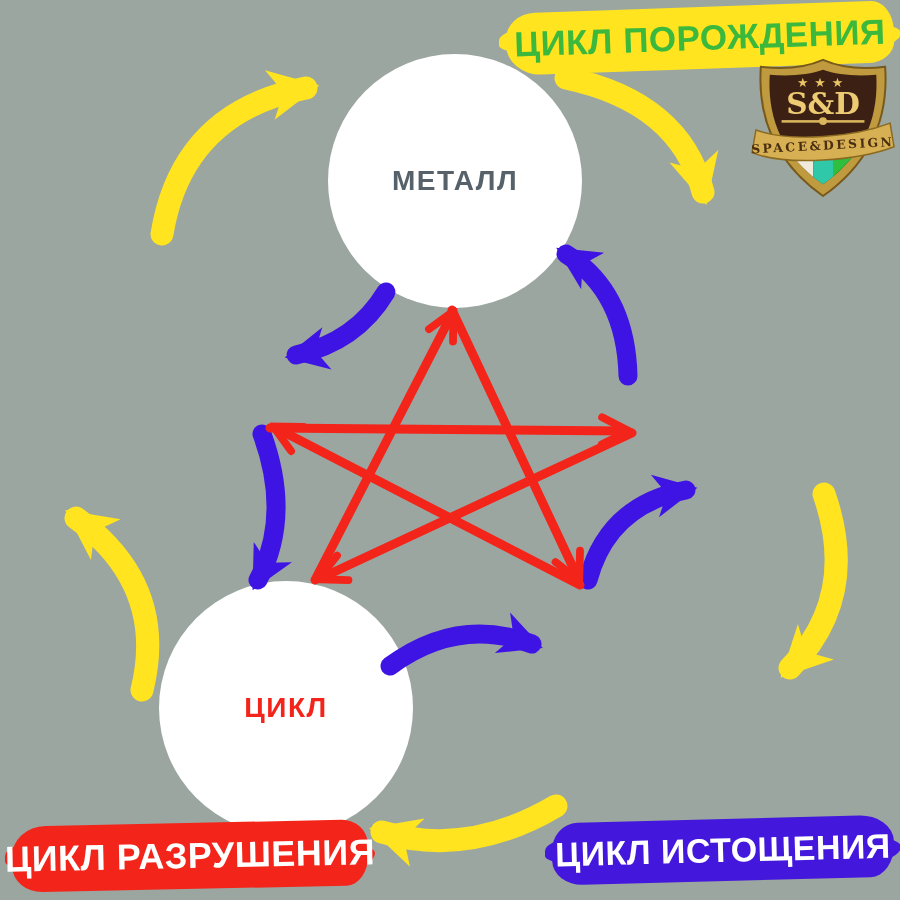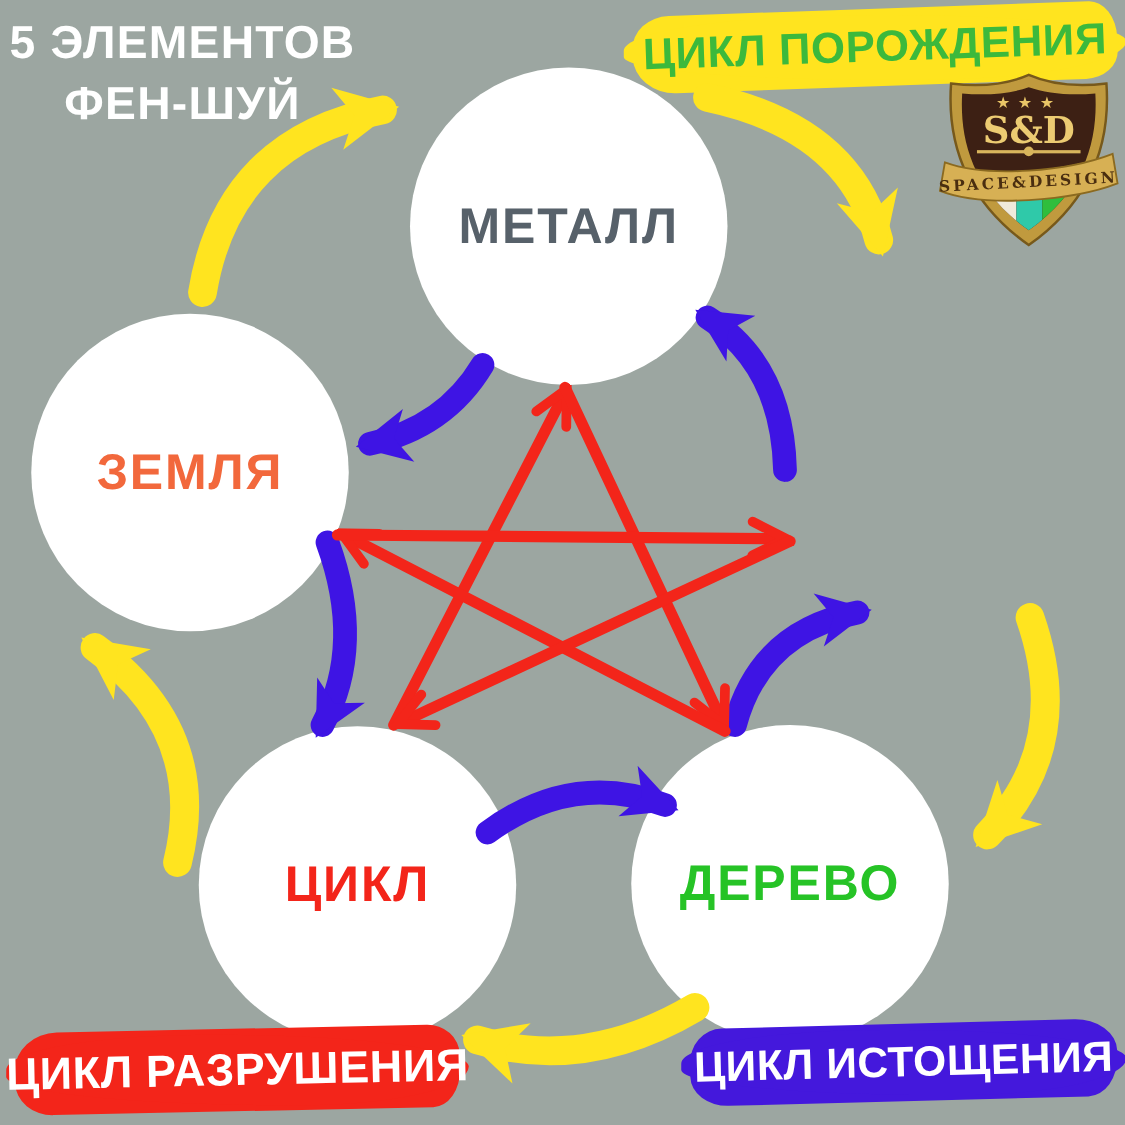--- a/index.html
+++ b/index.html
@@ -9,21 +9,21 @@
   }
   .circle {
     position:absolute; width:254px; height:254px; border-radius:50%;
     display:flex; align-items:center; justify-content:center; z-index:1;
   }
   #c-metal { left:328px; top:54px; }
   #c-earth { left:25px;  top:251px; }
   #c-water { left:622px; top:251px; }
   #c-fire  { left:159px; top:581px; }
   #c-wood  { left:505px; top:580px; }
-  .el-label { font-weight:bold; font-size:40px; letter-spacing:1.5px; white-space:nowrap; }
+  .el-label { font-weight:bold; font-size:28px; letter-spacing:1.5px; white-space:nowrap; }
 
   .pill {
     position:absolute; z-index:2; display:flex; align-items:center; justify-content:center;
     font-weight:bold; letter-spacing:0.5px; white-space:nowrap;
   }
   .pill::before {
     content:""; position:absolute; inset:5px -7px; background:inherit; z-index:-1;
     border-radius:48% 52% 40% 60% / 55% 45% 60% 40%; transform:rotate(1.6deg);
   }
   .pill-text { position:relative; z-index:1; }
@@ -57,28 +57,22 @@
   .logo-stars { font-size:13px; letter-spacing:6px; }
 </style>
 </head>
 <body>
 
 <div class="canvas" style="background-color: rgb(156, 166, 161);">
 
   <div class="circle" id="c-metal" style="background-color: rgb(255, 255, 255);">
     <span class="el-label" style="color: rgb(87, 97, 106);">МЕТАЛЛ</span>
   </div>
-  <div class="circle" id="c-earth" style="background-color: rgb(255, 255, 255);">
-    <span class="el-label" style="color: rgb(242, 104, 60);">ЗЕМЛЯ</span>
-  </div>
   <div class="circle" id="c-fire" style="background-color: rgb(255, 255, 255);">
     <span class="el-label" style="color: rgb(243, 37, 26);">ЦИКЛ</span>
-  </div>
-  <div class="circle" id="c-wood" style="background-color: rgb(255, 255, 255);">
-    <span class="el-label" style="color: rgb(38, 195, 38);">ДЕРЕВО</span>
   </div>
 
   <div class="pill" id="pill-generation" style="background-color: rgb(255, 228, 31); color: rgb(60, 185, 60);">
     <span class="pill-text">ЦИКЛ ПОРОЖДЕНИЯ</span>
   </div>
   <div class="pill" id="pill-destruction" style="background-color: rgb(243, 37, 26); color: rgb(255, 255, 255);">
     <span class="pill-text">ЦИКЛ РАЗРУШЕНИЯ</span>
   </div>
   <div class="pill" id="pill-exhaustion" style="background-color: rgb(68, 24, 220); color: rgb(255, 255, 255);">
     <span class="pill-text">ЦИКЛ ИСТОЩЕНИЯ</span>
@@ -115,24 +109,20 @@
 
     <g style="stroke: rgb(243, 37, 26);">
       <path class="des-line" d="M 315 580 L 452 314" marker-end="url(#rhead)"></path>
       <path class="des-line" d="M 452 310 L 578 578" marker-end="url(#rhead)"></path>
       <path class="des-line" d="M 580 585 L 276 428" marker-end="url(#rhead)"></path>
       <path class="des-line" d="M 270 428 L 626 431" marker-end="url(#rhead)"></path>
       <path class="des-line" d="M 632 433 L 321 578" marker-end="url(#rhead)"></path>
     </g>
   </svg>
 
-  <div class="title" style="color: rgb(255, 255, 255);">
-    <div>5 ЭЛЕМЕНТОВ</div>
-    <div>ФЕН-ШУЙ</div>
-  </div>
 
   <svg class="logo" viewBox="0 0 148 148">
     <path d="M74,5 C90,12 112,15 137,12 C140,55 129,104 74,143 C19,104 8,55 11,12 C36,15 58,12 74,5 Z" fill="#C09A3E" stroke="#77591B" stroke-width="2"></path>
     <path d="M74,15 C88,20 108,22 128,20 C130,56 121,98 74,131 C27,98 18,56 20,20 C40,22 60,20 74,15 Z" fill="#3D2014"></path>
     <clipPath id="shieldclip">
       <path d="M74,15 C88,20 108,22 128,20 C130,56 121,98 74,131 C27,98 18,56 20,20 C40,22 60,20 74,15 Z"></path>
     </clipPath>
     <g clip-path="url(#shieldclip)">
       <rect x="22" y="94" width="21" height="50" fill="#E2C33F"></rect>
       <rect x="43" y="94" width="21" height="50" fill="#EFEADB"></rect>

